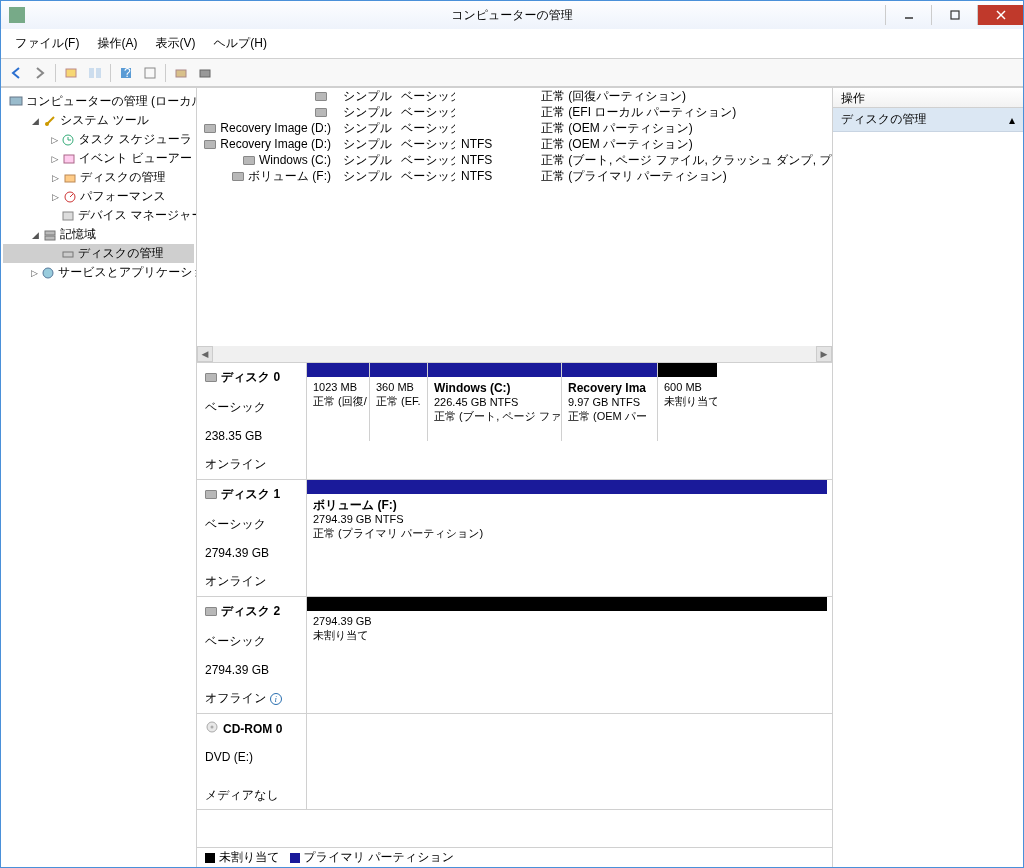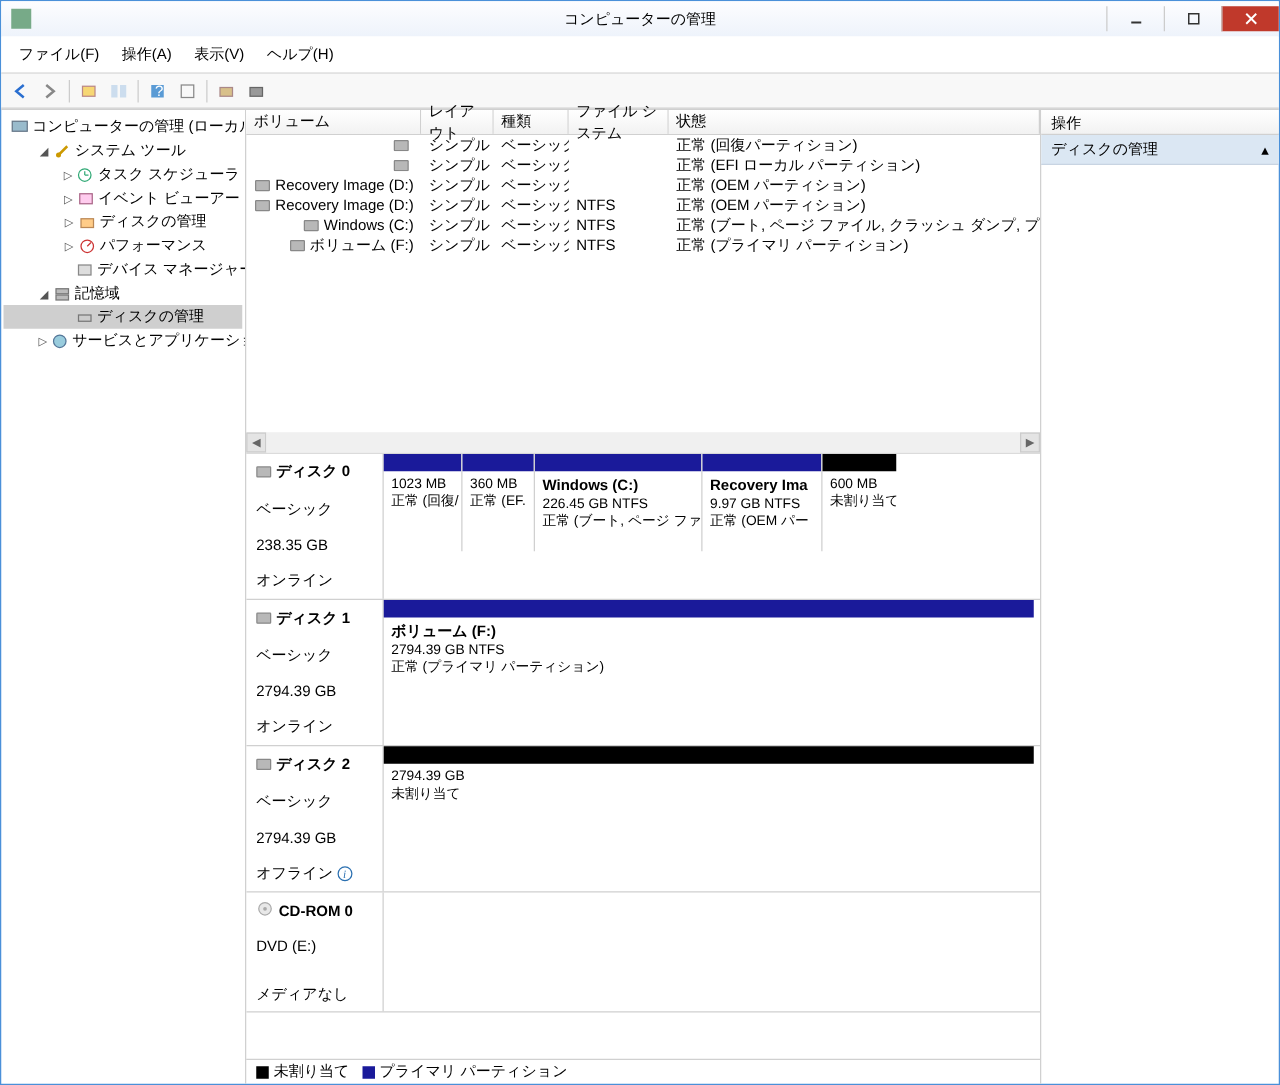--- a/index.html
+++ b/index.html
@@ -212,27 +212,20 @@
           <span class="tree-toggle">▷</span>
           <span class="tree-icon"><svg width="14" height="14">
               <circle cx="7" cy="7" r="5" fill="#9cd" stroke="#579"></circle>
             </svg></span>
           <span>サービスとアプリケーション</span>
         </div>
     </div>
 
     <div class="center-pane">
       <div class="vol-list">
-        <div class="vol-header">
-          <div class="vh-cell vh-0">ボリューム</div>
-          <div class="vh-cell vh-1">レイアウト</div>
-          <div class="vh-cell vh-2">種類</div>
-          <div class="vh-cell vh-3">ファイル システム</div>
-          <div class="vh-cell vh-4">状態</div>
-        </div>
         <div class="vol-rows" id="vol-rows">
             <div class="vol-row">
               <div class="vr-cell vr-0">
                 <span class="vol-disk-icon"></span>
                 <span></span>
               </div>
     <div class="vr-cell vr-1">シンプル</div>
     <div class="vr-cell vr-2">ベーシック</div>
     <div class="vr-cell vr-3"></div>
     <div class="vr-cell vr-4">正常 (回復パーティション)</div>

